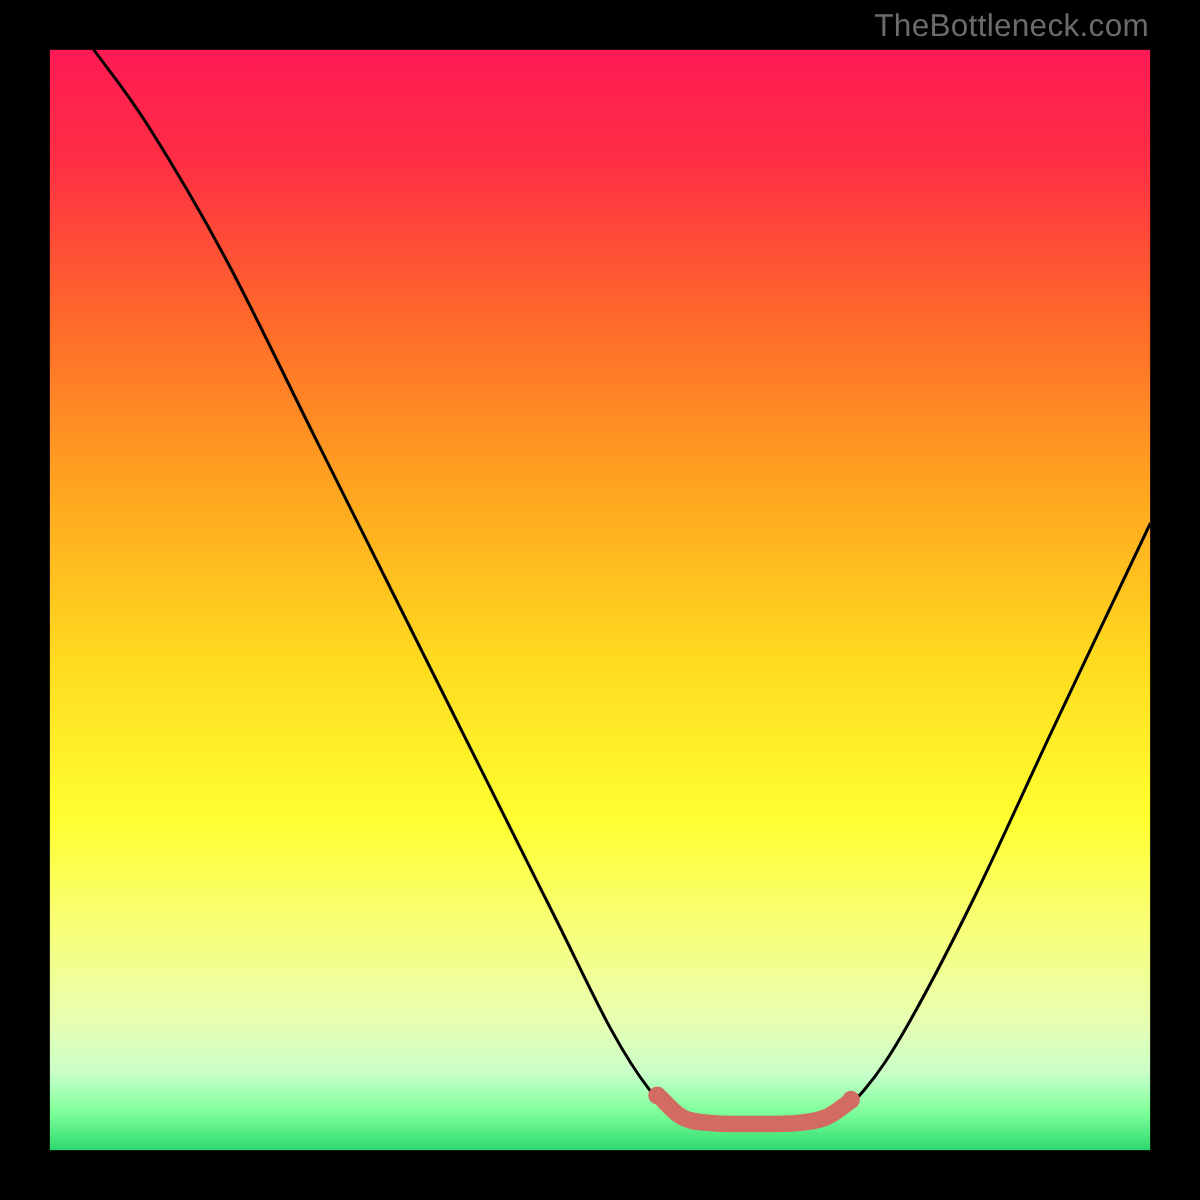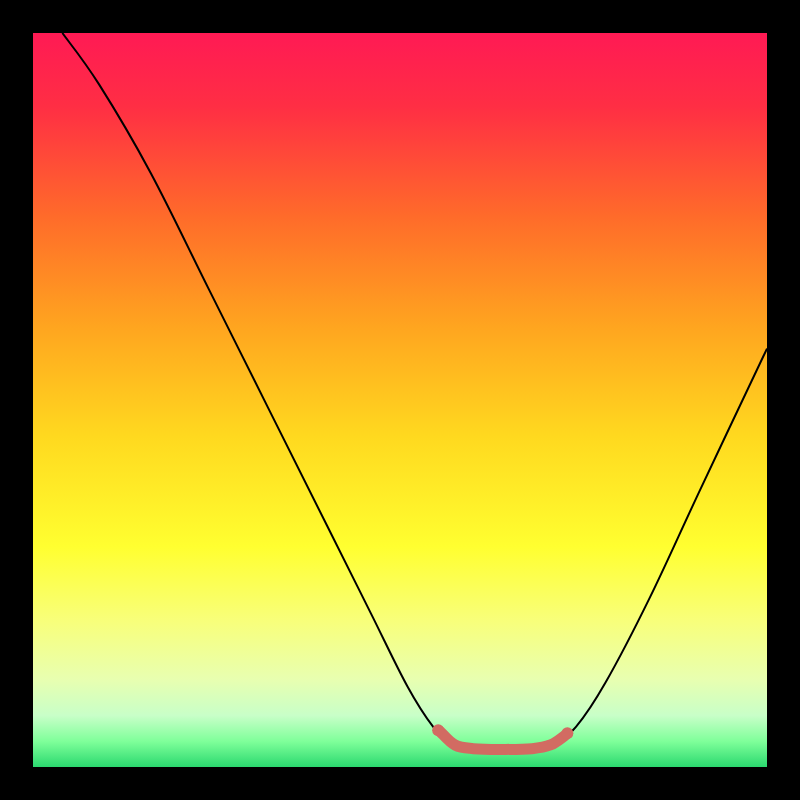--- a/index.html
+++ b/index.html
@@ -37,20 +37,21 @@
     font-weight: 500;
     color: #6b6b6b;
     letter-spacing: 0.2px;
   }
 </style>
 </head>
 <body>
 
 <div class="canvas">
 
+  <div class="watermark">TheBottleneck.com</div>
 
   <div class="plot-area">
     <svg class="gradient-bg" viewBox="0 0 100 100" preserveAspectRatio="none">
       <defs>
         <linearGradient id="bg-grad" x1="0" y1="0" x2="0" y2="1">
             <stop offset="0%" stop-color="#ff1a54"></stop>
             <stop offset="10%" stop-color="#ff2e44"></stop>
             <stop offset="25%" stop-color="#ff6b2a"></stop>
             <stop offset="40%" stop-color="#ffa51f"></stop>
             <stop offset="55.00000000000001%" stop-color="#ffd91f"></stop>

